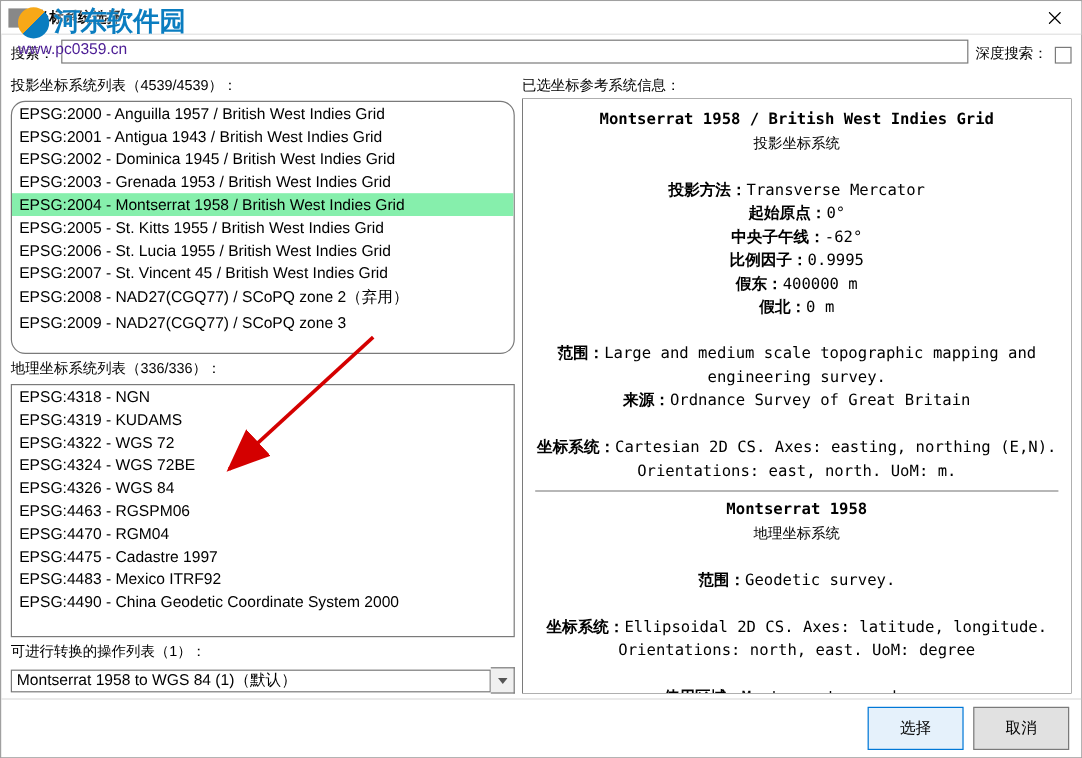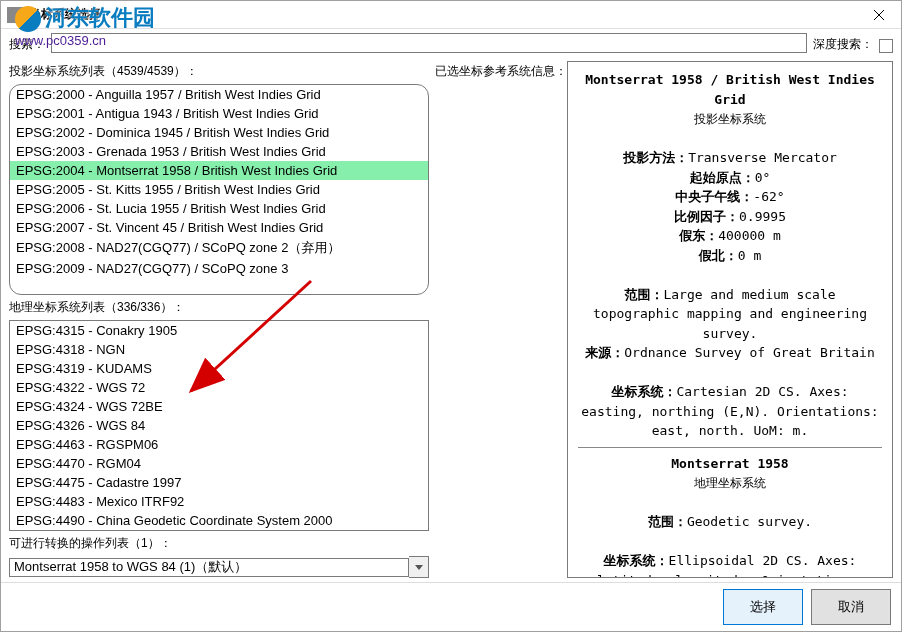--- a/index.html
+++ b/index.html
@@ -9,21 +9,21 @@
 .titlebar-icon { width: 16px; height: 16px; background: #888; margin-right: 6px; }
 .titlebar-text { flex: 1; font-size: 12px; font-weight: bold; }
 .close-btn { width: 45px; height: 28px; display: flex; align-items: center; justify-content: center; cursor: pointer; }
 .search-row { display: flex; align-items: flex-end; padding: 4px 8px; gap: 6px; }
 .search-label { font-size: 12px; }
 .search-input { flex: 1; height: 20px; border: 1px solid #7a7a7a; padding: 0 4px; font-size: 12px; }
 .deep-label { font-size: 12px; }
 .deep-check { width: 14px; height: 14px; border: 1px solid #7a7a7a; background: #fff; }
 .body-area { flex: 1; display: flex; padding: 4px 8px; gap: 6px; overflow: hidden; }
 .left-col { width: 420px; display: flex; flex-direction: column; gap: 2px; }
-.right-col { flex: 1; display: flex; flex-direction: row; }
+.right-col { flex: 1; display: flex; flex-direction: column; }
 .section-label { font-size: 12px; padding: 2px 0; }
 .listbox { border: 1px solid #7a7a7a; background: #fff; overflow-y: auto; overflow-x: auto; font-size: 13px; }
 .list1 { height: 220px; border-radius: 12px; }
 .list2 { height: 220px; }
 .list-item { padding: 2px 6px; white-space: nowrap; cursor: default; }
 .list-item.selected { background: #86efac; }
 .combo-row { display: flex; align-items: center; }
 .combo { flex: 1; height: 19px; border: 1px solid #7a7a7a; background: #fff; display: flex; align-items: center; padding: 0 4px; font-size: 13px; }
 .combo-arrow { width: 20px; height: 22px; border: 1px solid #7a7a7a; border-left: none; background: #f0f0f0; display: flex; align-items: center; justify-content: center; }
 .info-box { flex: 1; border: 1px solid #7a7a7a; background: #fff; padding: 8px 10px; overflow-y: auto; font-family: SimSun, "MS Gothic", monospace; font-size: 13px; line-height: 1.5; text-align: center; }
@@ -81,21 +81,20 @@
           <div class="list-item selected">EPSG:2004 - Montserrat 1958 / British West Indies Grid</div>
           <div class="list-item">EPSG:2005 - St. Kitts 1955 / British West Indies Grid</div>
           <div class="list-item">EPSG:2006 - St. Lucia 1955 / British West Indies Grid</div>
           <div class="list-item">EPSG:2007 - St. Vincent 45 / British West Indies Grid</div>
           <div class="list-item">EPSG:2008 - NAD27(CGQ77) / SCoPQ zone 2（弃用）</div>
           <div class="list-item">EPSG:2009 - NAD27(CGQ77) / SCoPQ zone 3</div>
         </div>
 
       <div class="section-label">地理坐标系统列表（336/336）：</div>
       <div class="listbox list2" id="geographic-list">
-          <div class="list-item">EPSG:4315 - Conakry 1905</div>
           <div class="list-item">EPSG:4318 - NGN</div>
           <div class="list-item">EPSG:4319 - KUDAMS</div>
           <div class="list-item">EPSG:4322 - WGS 72</div>
           <div class="list-item">EPSG:4324 - WGS 72BE</div>
           <div class="list-item">EPSG:4326 - WGS 84</div>
           <div class="list-item">EPSG:4463 - RGSPM06</div>
           <div class="list-item">EPSG:4470 - RGM04</div>
           <div class="list-item">EPSG:4475 - Cadastre 1997</div>
           <div class="list-item">EPSG:4483 - Mexico ITRF92</div>
           <div class="list-item">EPSG:4490 - China Geodetic Coordinate System 2000</div>

